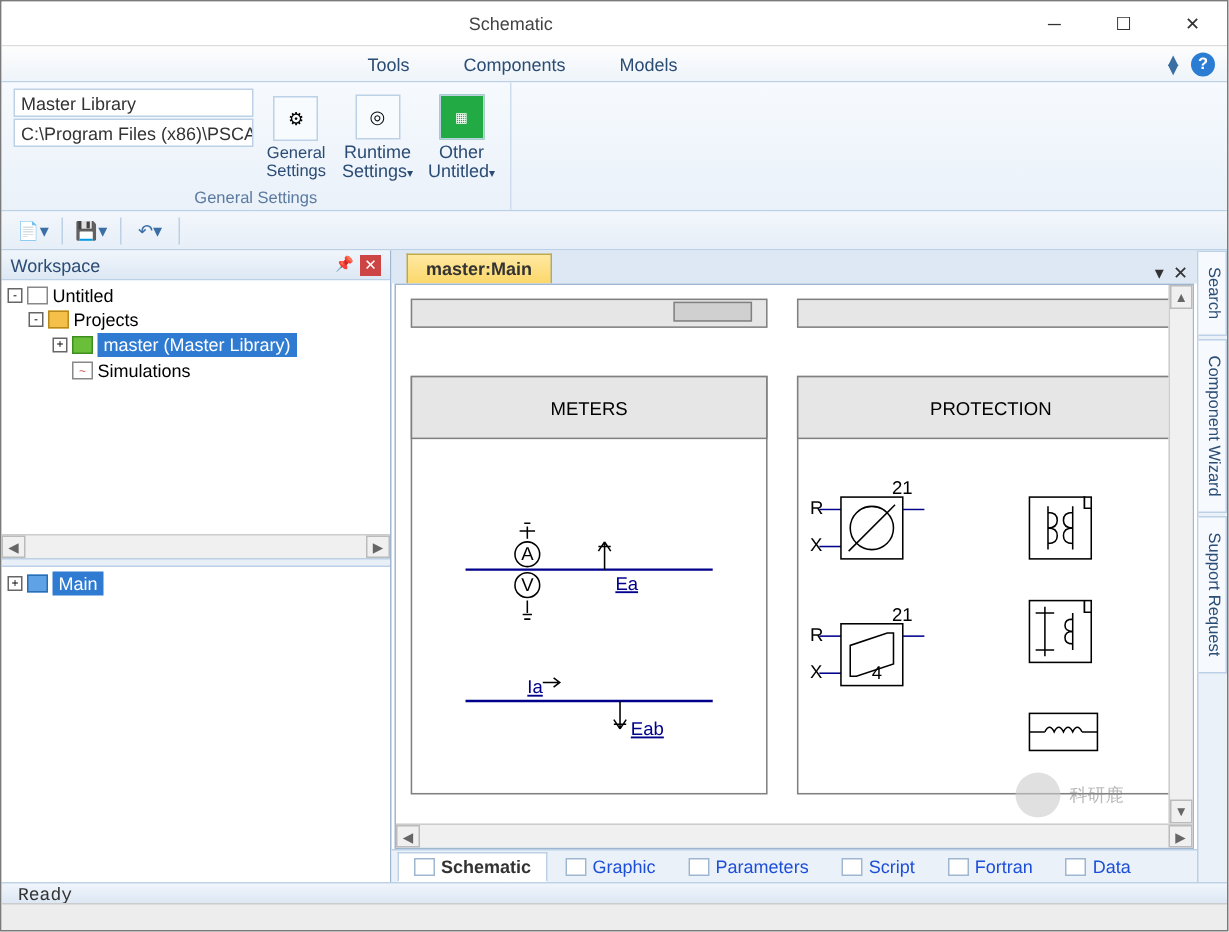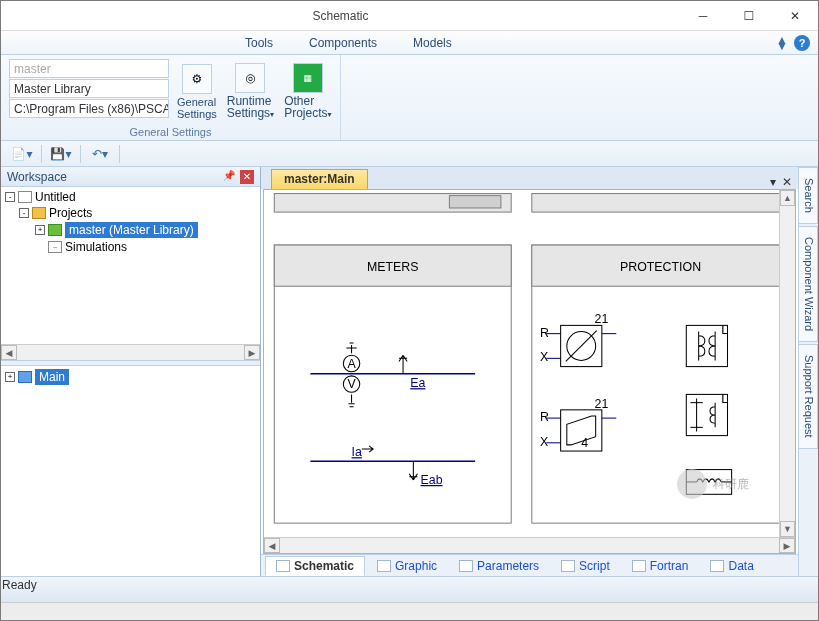--- a/index.html
+++ b/index.html
@@ -18,21 +18,21 @@
   .updown { display:flex;flex-direction:column;line-height:6px;font-size:8px;color:#3a6ea5;}
   
   .ribbon { height: 86px; background: linear-gradient(#f6fafe,#eaf1f9); border-bottom: 1px solid #bcd0e6; display:flex; }
   .ribbon-group { border-right:1px solid #cdddee; padding:4px 8px 2px; display:flex; flex-direction:column; }
   .ribbon-group .group-body { flex:1; display:flex; gap:6px; }
   .ribbon-group .group-label { text-align:center; color:#5a7aa0; font-size:11px; padding-top:1px;}
   .stack { display:flex; flex-direction:column; gap:1px; width:160px;}
   .rbox { border:1px solid #bcd0e6; background:#fff; height:19px; padding:2px 4px; color:#333; overflow:hidden; white-space:nowrap;}
   .rbtn { display:flex; flex-direction:column; align-items:center; justify-content:center; width:60px; padding:2px; }
   .rbtn .ic { width:30px;height:30px; border:1px solid #bcd0e6; background:#f8fbfe; display:flex; align-items:center; justify-content:center; margin-bottom:2px;}
-  .rbtn .lbl { color:#2b4c74; font-size:11px; text-align:left; line-height:12px;}
+  .rbtn .lbl { color:#2b4c74; font-size:11px; text-align:center; line-height:12px;}
   .rbtn .arrow { font-size:8px; color:#2b4c74; }
   
   .qbar { height:26px; background:linear-gradient(#f3f7fc,#e6eef7); border-bottom:1px solid #bcd0e6; display:flex; align-items:center; padding:0 6px; gap:2px;}
   .qbtn { width:22px;height:20px;display:flex;align-items:center;justify-content:center;color:#3a6ea5;border:1px solid transparent;}
   .qbtn.split { width:30px; }
   .qsep { width:1px;height:18px;background:#bcd0e6;margin:0 2px;}
   
   .mainrow { flex:1; display:flex; min-height:0;}
   .workspace { width:260px; display:flex; flex-direction:column; border-right:1px solid #9fb6d0;}
   .panel-head { height:20px; background:linear-gradient(#f0f5fb,#dde8f4); border-bottom:1px solid #bcd0e6; display:flex; align-items:center; padding:0 6px; color:#2b4c74;}
@@ -71,26 +71,26 @@
   .hscroll .track{flex:1;}
   
   .viewtabs { height:22px; display:flex; align-items:center; background:#eaf1f9; border-top:1px solid #bcd0e6; padding:0 4px; gap:2px;}
   .vtab { padding:2px 10px; color:#1d4ed8; display:flex; align-items:center; gap:4px;}
   .vtab.active{background:#fff;border:1px solid #bcd0e6;border-bottom:1px solid #fff;font-weight:bold;color:#333;}
   .vico{width:14px;height:12px;border:1px solid #9fb6d0;background:#fff;}
   
   .sidetabs { width:20px; background:#eaf1f9; border-left:1px solid #bcd0e6; display:flex; flex-direction:column;}
   .stab { flex:0 0 auto; writing-mode:vertical-rl; padding:10px 2px; border:1px solid #bcd0e6; border-left:none; background:#f6fafe; color:#2b4c74; margin-bottom:2px; font-size:11px;}
   
-  .status { height:26px; background:linear-gradient(#f0f5fb,#dde8f4); border-top:1px solid #bcd0e6; padding:1px 1px; color:#333;}
+  .status { height:14px; background:linear-gradient(#f0f5fb,#dde8f4); border-top:1px solid #bcd0e6; padding:1px 11px; color:#333;font-family:Liberation Mono, monospace;}
   .outbar { height:18px; background:#ededed; border-top:1px solid #ccc; padding:1px 6px; color:#555; width:120px;}
   .statusrow{display:flex; align-items:flex-end;}
   .statusrow .flex{flex:1;}
   
-  .watermark{position:absolute;right:30px;bottom:38px;opacity:0.6;display:flex;align-items:center;gap:6px;color:#888;font-size:14px;}
+  .watermark{position:absolute;right:30px;bottom:4px;opacity:0.6;display:flex;align-items:center;gap:6px;color:#888;font-size:14px;}
   .wmcircle{width:30px;height:30px;border-radius:50%;background:#ccc;}
 </style>
 </head>
 <body>
 
 <div class="titlebar">
   <span class="title-text">Schematic</span>
   <div class="winctrls">
     <div class="winbtn">─</div>
     <div class="winbtn">☐</div>
@@ -109,38 +109,37 @@
         <span>▼</span>
       </div>
     <div class="help-circle">?</div>
   </div>
 </div>
 
 <div class="ribbon">
   <div class="ribbon-group" style="width:340px;">
     <div class="group-body">
       <div class="stack">
-        <div class="rbox" style="color:#aaa">master</div>
         <div class="rbox">Master Library</div>
         <div class="rbox">C:\Program Files (x86)\PSCAD</div>
       </div>
       <div class="rbtn">
         <div class="ic">⚙</div>
         <div class="lbl" style="white-space:pre-line">General
 Settings</div>
       </div>
       <div class="rbtn">
         <div class="ic">◎</div>
         <div class="lbl"><span style="white-space:pre-line">Runtime
 Settings</span><span class="arrow">▾</span></div>
       </div>
       <div class="rbtn">
         <div class="ic" style="background:#2a4;color:#fff;font-size:9px;">▦</div>
         <div class="lbl"><span style="white-space:pre-line">Other
-Projects</span><span class="arrow">▾</span></div>
+Untitled</span><span class="arrow">▾</span></div>
       </div>
     </div>
     <div class="group-label">General Settings</div>
   </div>
 </div>
 
 <div class="qbar">
   <div class="qbtn split">📄▾</div>
   <div class="qsep"></div>
   <div class="qbtn split">💾▾</div>

